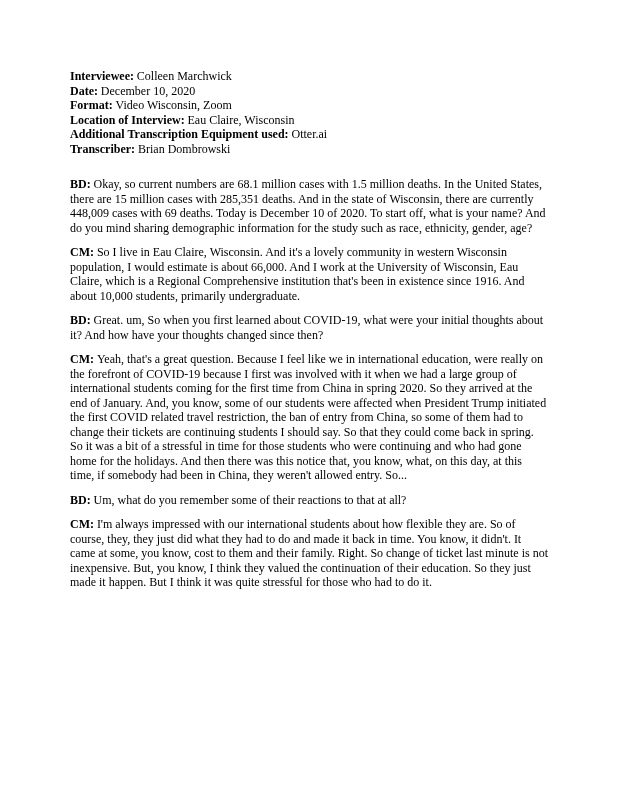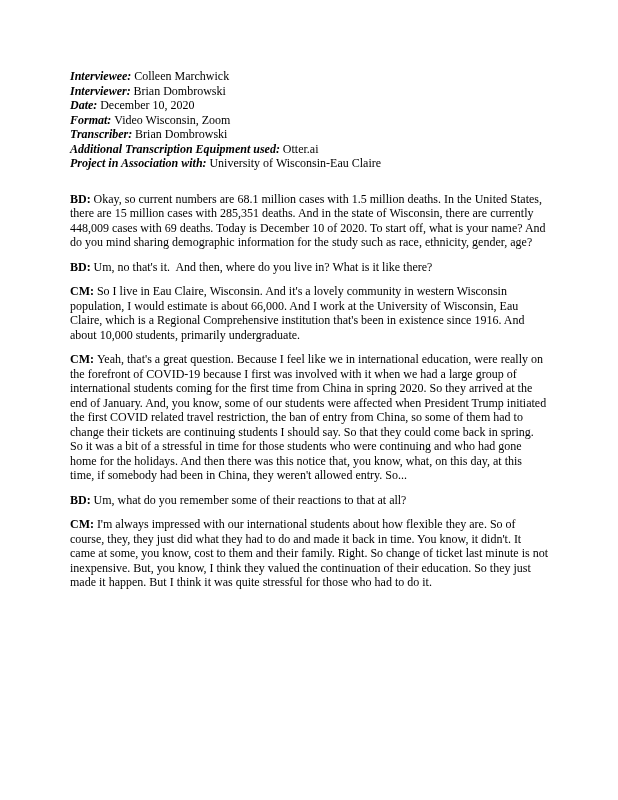--- a/index.html
+++ b/index.html
@@ -24,21 +24,20 @@
     background: #ffffff;
   }
   .meta-block {
     margin: 0;
   }
   .meta-line {
     white-space: pre-wrap;
   }
   .meta-label {
     font-weight: bold;
-    font-style: italic;
   }
   .meta-value {
     margin-left: 0.24em;
     margin-top: 37px;
   }
   .transcript {
     margin-top: 21px;
   }
   .transcript p {
     margin: 5px 0 10px 0;
@@ -52,30 +51,29 @@
     margin-left: 0.24em;
   }
 </style>
 </head>
 <body>
 
 <div class="page">
 
   <div class="meta-block">
     <div class="meta-line"><span class="meta-label">Interviewee:</span><span class="meta-value">Colleen Marchwick</span></div>
-    <div class="meta-line"><span class="meta-label">Interviewer:</span><span class="meta-value">Brian Dombrowski</span></div>
     <div class="meta-line"><span class="meta-label">Date:</span><span class="meta-value">December 10, 2020</span></div>
     <div class="meta-line"><span class="meta-label">Format:</span><span class="meta-value">Video Wisconsin, Zoom</span></div>
+    <div class="meta-line"><span class="meta-label">Location of Interview:</span><span class="meta-value">Eau Claire, Wisconsin</span></div>
+    <div class="meta-line"><span class="meta-label">Additional Transcription Equipment used:</span><span class="meta-value">Otter.ai</span></div>
     <div class="meta-line"><span class="meta-label">Transcriber:</span><span class="meta-value">Brian Dombrowski</span></div>
-    <div class="meta-line"><span class="meta-label">Additional Transcription Equipment used:</span><span class="meta-value">Otter.ai</span></div>
-    <div class="meta-line"><span class="meta-label">Project in Association with:</span><span class="meta-value">University of Wisconsin-Eau Claire</span></div>
   </div>
 
   <div class="transcript">
     <p><span class="speaker">BD:</span><span class="speech">Okay, so current numbers are 68.1 million cases with 1.5 million deaths. In the United States, there are 15 million cases with 285,351 deaths. And in the state of Wisconsin, there are currently 448,009 cases with 69 deaths. Today is December 10 of 2020. To start off, what is your name? And do you mind sharing demographic information for the study such as race, ethnicity, gender, age?</span></p>
-    <p><span class="speaker">BD:</span><span class="speech">Um, no that's it.  And then, where do you live in? What is it like there?</span></p>
     <p><span class="speaker">CM:</span><span class="speech">So I live in Eau Claire, Wisconsin. And it's a lovely community in western Wisconsin population, I would estimate is about 66,000. And I work at the University of Wisconsin, Eau Claire, which is a Regional Comprehensive institution that's been in existence since 1916. And about 10,000 students, primarily undergraduate.</span></p>
+    <p><span class="speaker">BD:</span><span class="speech">Great. um, So when you first learned about COVID-19, what were your initial thoughts about it? And how have your thoughts changed since then?</span></p>
     <p><span class="speaker">CM:</span><span class="speech">Yeah, that's a great question. Because I feel like we in international education, were really on the forefront of COVID-19 because I first was involved with it when we had a large group of international students coming for the first time from China in spring 2020. So they arrived at the end of January. And, you know, some of our students were affected when President Trump initiated the first COVID related travel restriction, the ban of entry from China, so some of them had to change their tickets are continuing students I should say. So that they could come back in spring. So it was a bit of a stressful in time for those students who were continuing and who had gone home for the holidays. And then there was this notice that, you know, what, on this day, at this time, if somebody had been in China, they weren't allowed entry. So...</span></p>
     <p><span class="speaker">BD:</span><span class="speech">Um, what do you remember some of their reactions to that at all?</span></p>
     <p><span class="speaker">CM:</span><span class="speech">I'm always impressed with our international students about how flexible they are. So of course, they, they just did what they had to do and made it back in time. You know, it didn't. It came at some, you know, cost to them and their family. Right. So change of ticket last minute is not inexpensive. But, you know, I think they valued the continuation of their education. So they just made it happen. But I think it was quite stressful for those who had to do it.</span></p>
   </div>
 
 </div>
 
 </body></html>

